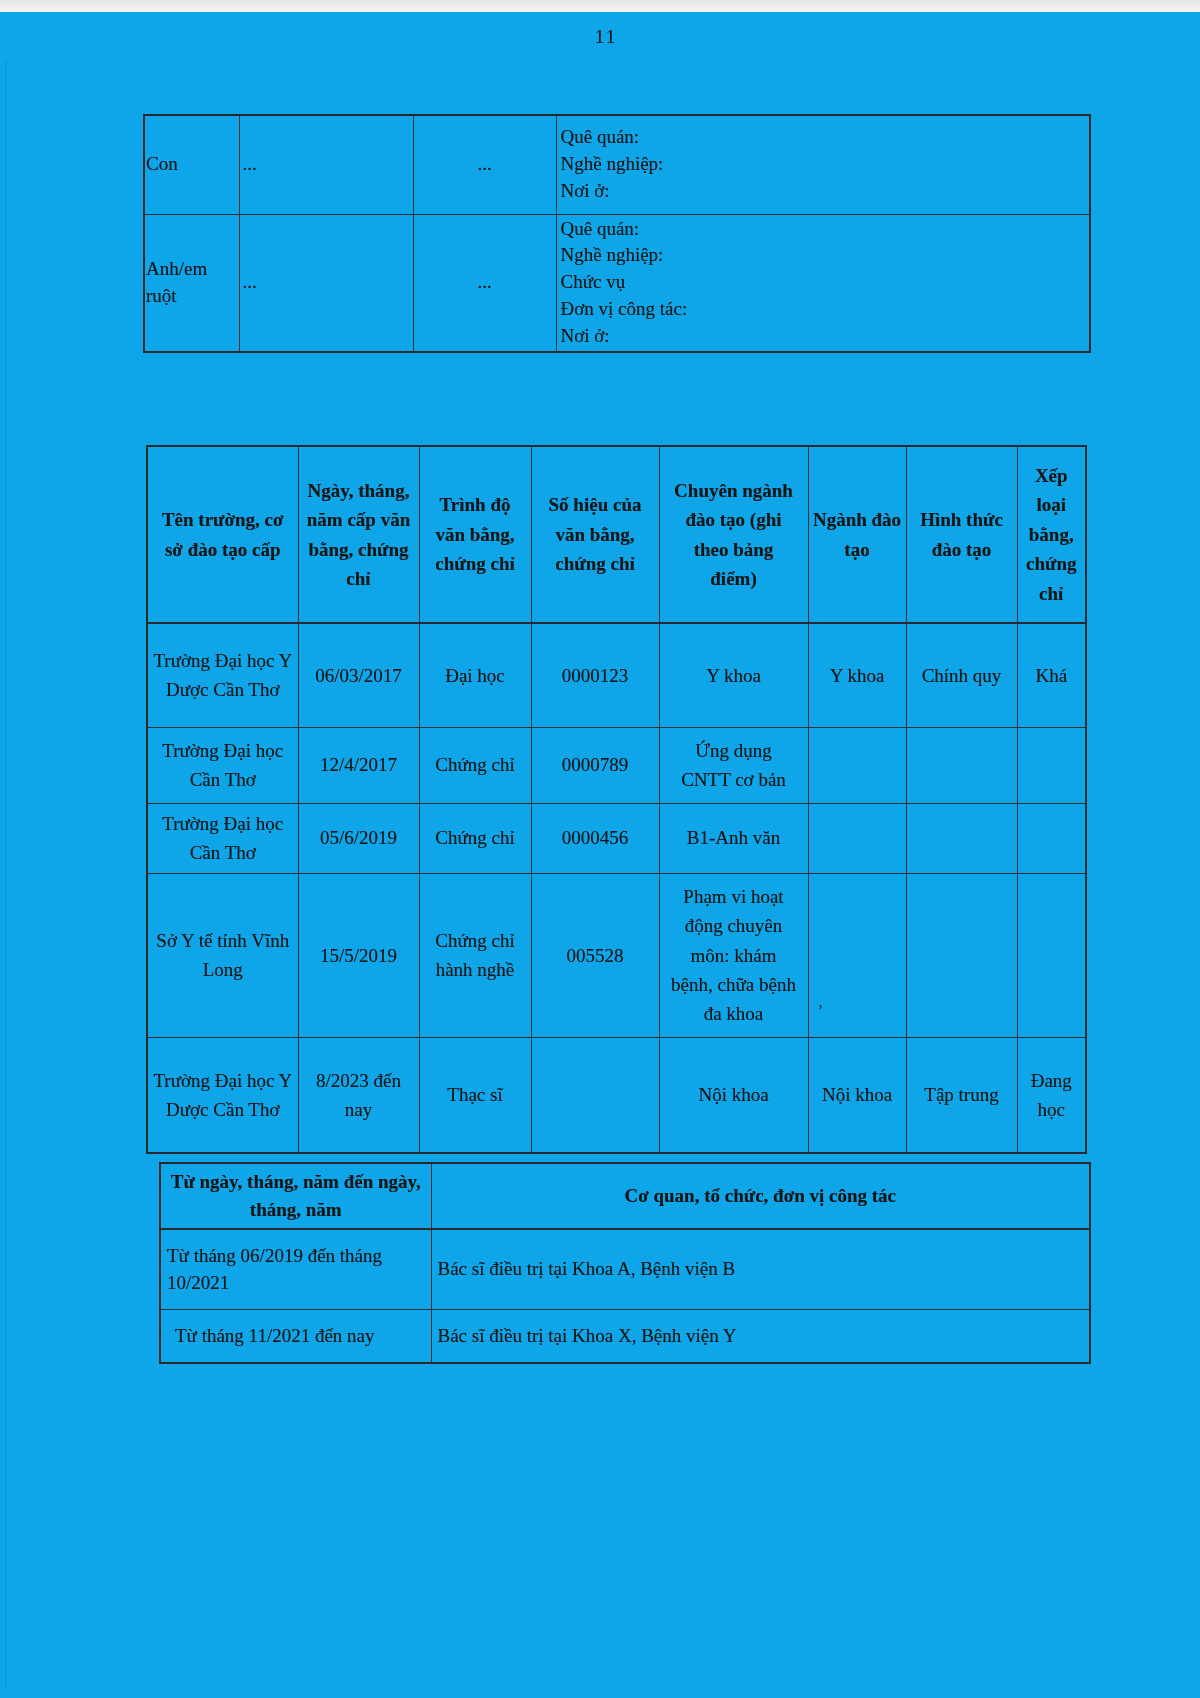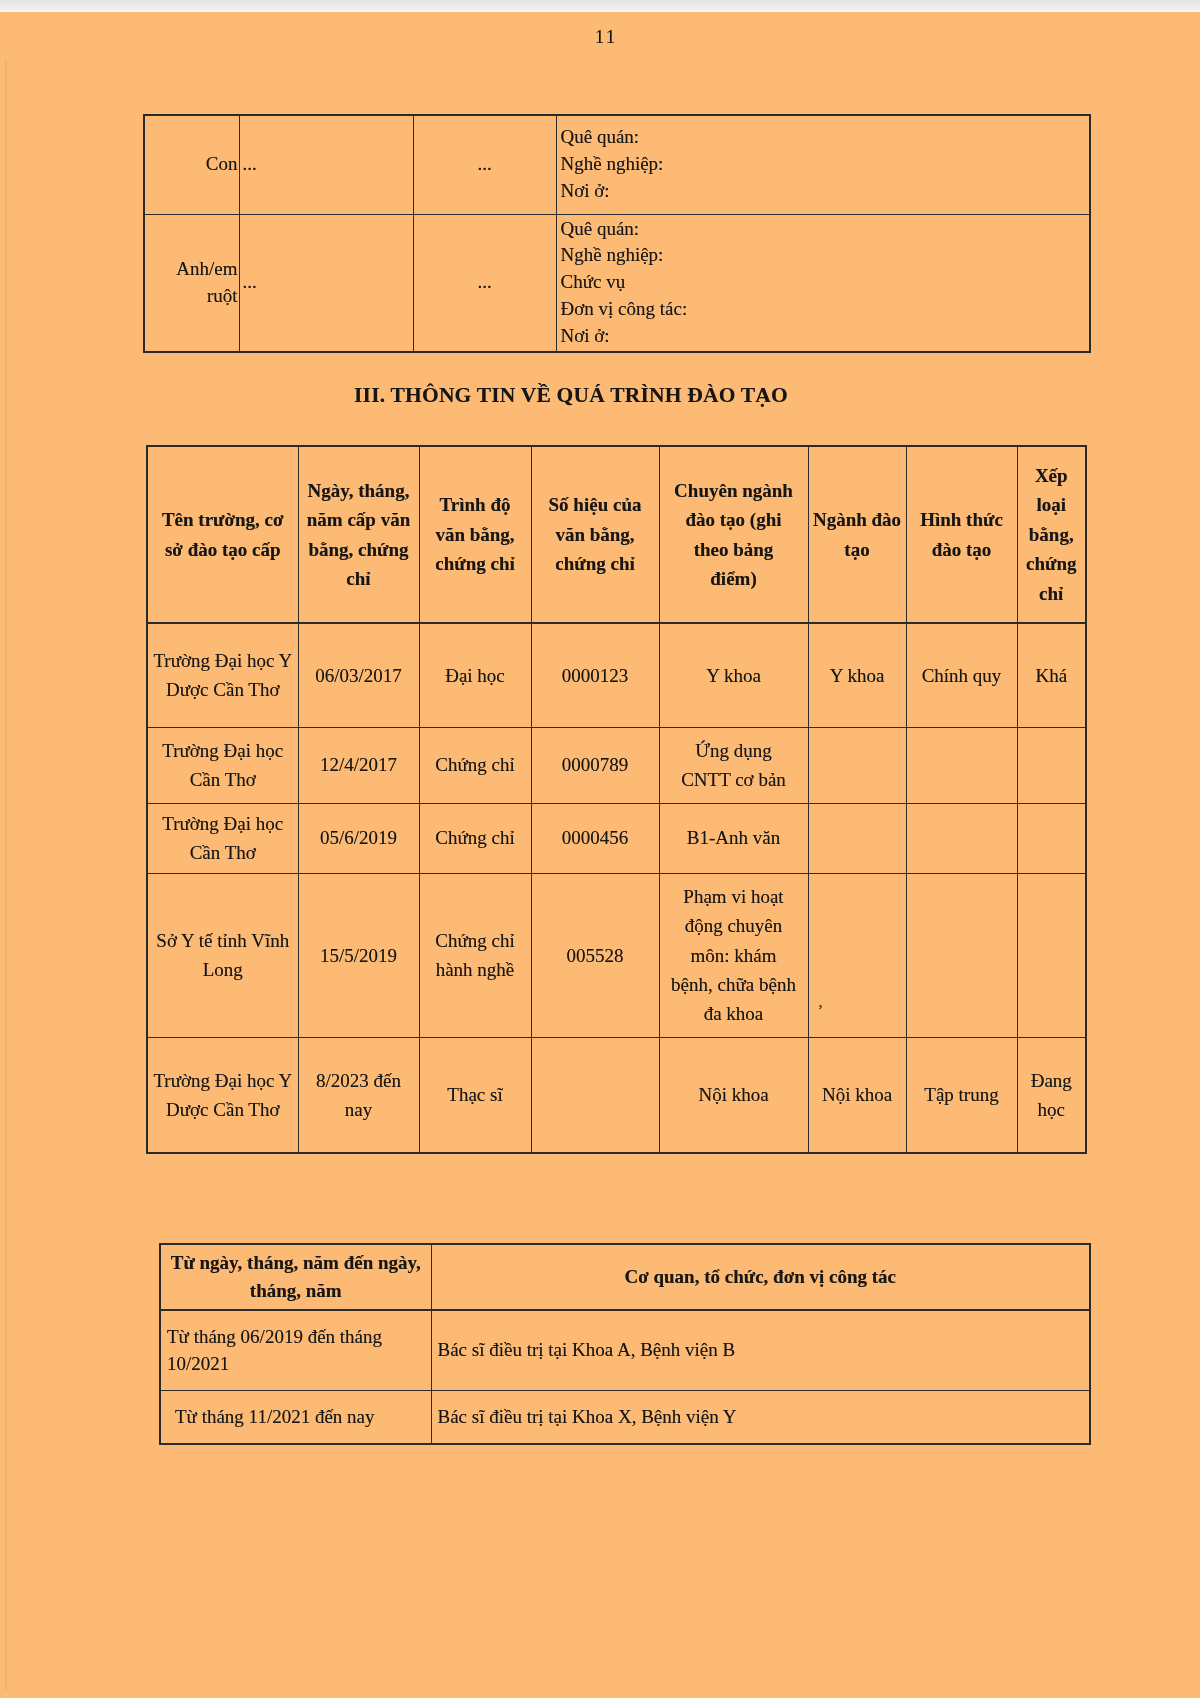--- a/index.html
+++ b/index.html
@@ -1,20 +1,20 @@
 <!DOCTYPE html>
 <html lang="vi"><head>
 <meta charset="utf-8">
 <style>
   html,body { margin:0; padding:0; background:#e9e9e9; }
   .page {
     position: relative;
     width: 1200px; height: 1698px;
     margin: 0 auto;
-    background: #fdba74;
+    background: #0ea5e9;
     font-family: "Liberation Serif", "DejaVu Serif", serif;
     color: #161616;
     overflow: hidden;
     text-shadow: 0 0 0.4px rgba(20,20,20,0.45);
   }
   
   .scan-top-edge {
     position:absolute; top:0; left:0; width:100%; height:12px;
     background: linear-gradient(#e3e3e0, #f6f6f4);
   }
@@ -33,21 +33,21 @@
 
   
   .family-table {
     position:absolute; left:143px; top:114px; width:946px;
     font-size:19px; line-height:1.42;
     border: 2px solid #2a2a2a;
   }
   .family-table tr.fr1 { height: 99px; }
   .family-table tr.fr2 { height: 138px; }
   .family-table td { vertical-align: middle; }
-  .family-table .c-rel   { text-align:right; }
+  .family-table .c-rel   { text-align:left; }
   .family-table .c-dots1 { text-align:left; padding-left:3px; }
   .family-table .c-dots2 { text-align:center; }
   .family-table .c-det   { text-align:left; padding-left:4px; }
 
   
   .sec-heading {
     position:absolute; left:0; text-align:center;
     font-weight:bold; font-size:21.5px; letter-spacing:0.2px;
   }
   .sec-heading.h-edu  { top:383px;  width:1142px; }
@@ -74,21 +74,21 @@
   .edu-table tr.er3 { height:70px; }
   .edu-table tr.er4 { height:150px; }
   .edu-table tr.er5 { height:116px; }
   .stray-mark {
     position:absolute; left:10px; bottom:22px;
     font-size:17px; color:#3a3a3a;
   }
 
   
   .work-table {
-    position:absolute; left:159px; top:1243px; width:930px;
+    position:absolute; left:159px; top:1162px; width:930px;
     font-size:19px; line-height:1.45;
     border: 2px solid #2a2a2a;
   }
   .work-table tr.whdr { height:66px; }
   .work-table tr.wr1 { height:71px; }
   .work-table tr.wr2 { height:80px; }
   .work-table tr.wr3 { height:54px; }
   .work-table th {
     font-weight:bold; text-align:center; vertical-align:middle;
     border-bottom: 2.5px solid #2a2a2a; padding:0 4px;
@@ -134,21 +134,20 @@
         <div>Quê quán:</div>
         <div>Nghề nghiệp:</div>
         <div>Chức vụ</div>
         <div>Đơn vị công tác:</div>
         <div>Nơi ở:</div>
       </td>
     </tr>
   </tbody>
     </table>
 
-  <div class="sec-heading h-edu">III. THÔNG TIN VỀ QUÁ TRÌNH ĐÀO TẠO</div>
 
   <table class="edu-table">
     <colgroup>
       <col style="width:151px">
         <col style="width:121px">
         <col style="width:112px">
         <col style="width:128px">
       <col style="width:149px">
         <col style="width:98px">
         <col style="width:111px">

